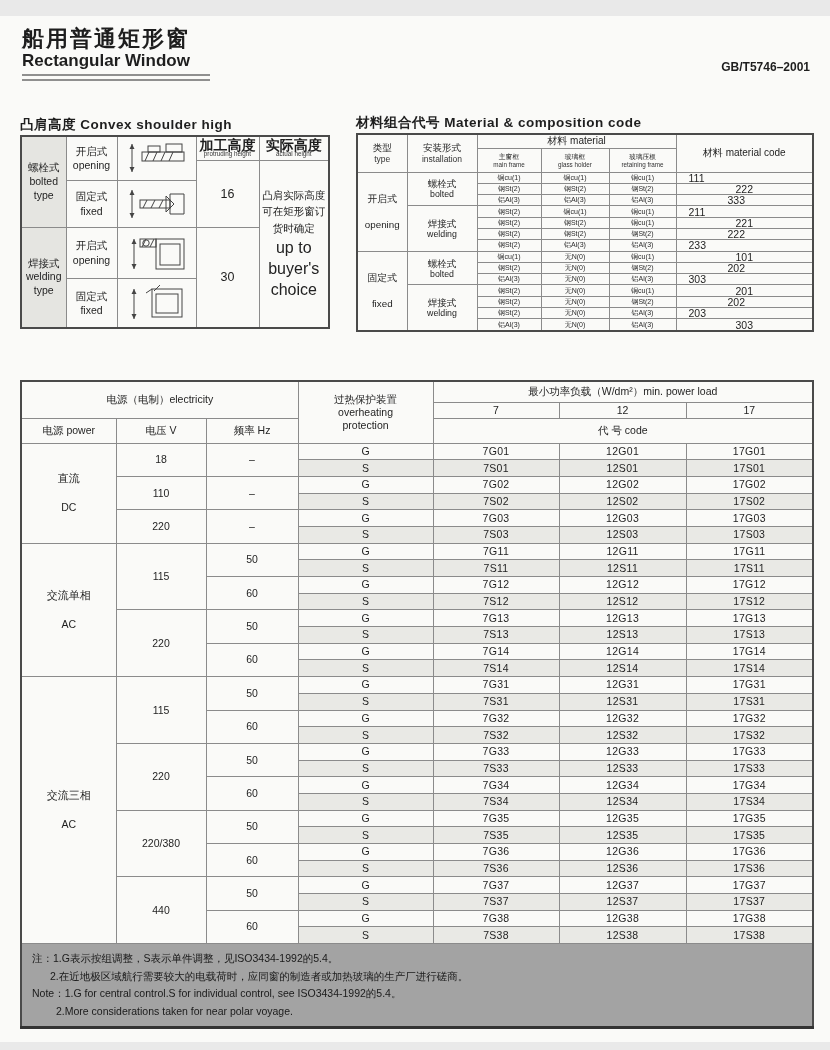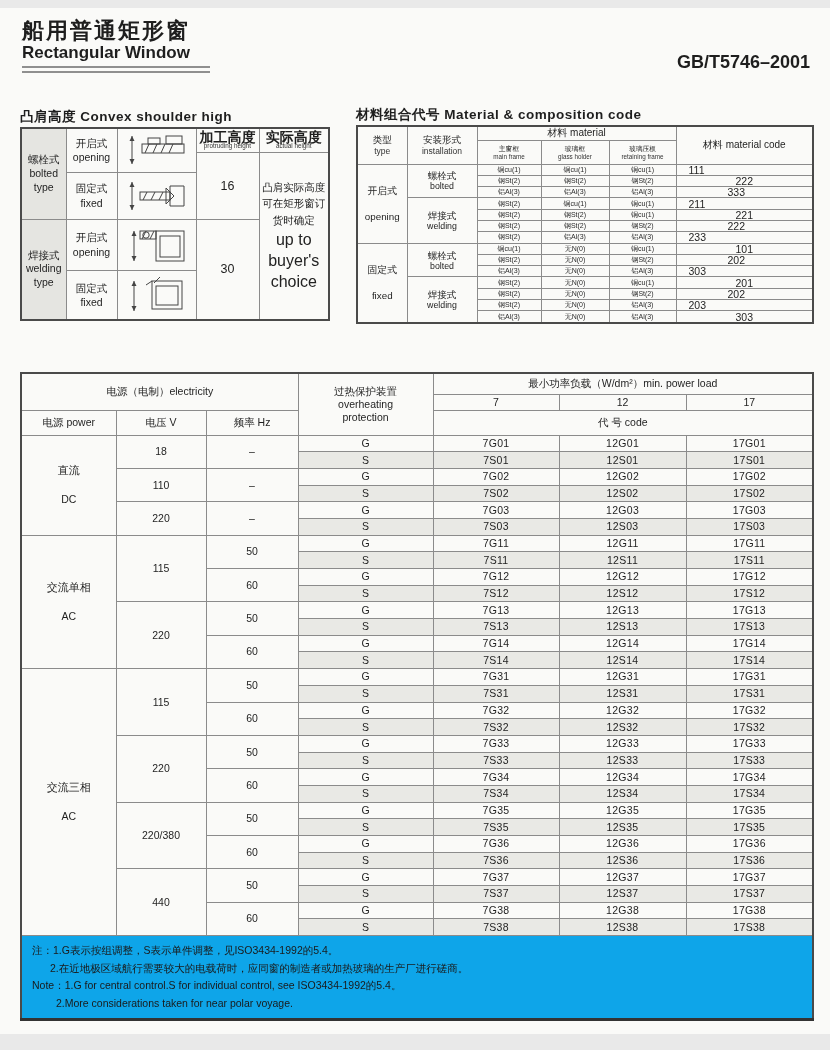--- a/index.html
+++ b/index.html
@@ -1,27 +1,27 @@
 <!DOCTYPE html>
 <html><head>
 <meta charset="utf-8">
 <style>
   html,body{margin:0;padding:0;background:#e9e9e9;}
   #page{
-    position:relative;width:830px;height:1026px;margin:8px auto;
+    position:relative;width:830px;height:1026px;margin:16px auto;
     background:#fafaf8;color:#1e1e1e;
     font-family:"Liberation Sans","DejaVu Sans",sans-serif;
     overflow:hidden;
   }
   
   .title-cn{position:absolute;left:22px;top:8px;font-size:22px;font-weight:bold;letter-spacing:2px;}
   .title-en{position:absolute;left:22px;top:35px;font-size:17px;font-weight:bold;}
   .title-rule{position:absolute;left:22px;top:58px;width:188px;height:3px;
     border-top:2px solid #8f8f8f;border-bottom:2px solid #8f8f8f;}
-  .standard-no{position:absolute;right:20px;top:44px;font-size:18px;font-weight:bold;}
+  .standard-no{position:absolute;right:20px;top:44px;font-size:12px;font-weight:bold;}
   .sec-heading{position:absolute;font-size:13.5px;font-weight:bold;letter-spacing:.5px;}
   #shoulder-heading{left:20px;top:100px;}
   #material-heading{left:356px;top:98px;}
   #glass-heading{left:20px;top:340px;}
 
   
   table{border-collapse:collapse;table-layout:fixed;}
   td{border:1px solid #8b8b8b;padding:0;text-align:center;vertical-align:middle;overflow:hidden;}
 
   
@@ -71,21 +71,21 @@
   .gtbody tr:nth-child(even) .sh{background:#e9e9e5;}
   .gtbody tr:nth-child(7)>td,.gtbody tr:nth-child(15)>td{border-top:1.8px solid #5a5a5a;}
   .gp div{line-height:13px;}
   .gp .gp-cn{font-size:11px;margin-bottom:16px;}
   .gp .gp-en{font-size:10.5px;}
   .gv,.gf{font-size:11px;}
   .gprot{font-size:11px;}
   .gcode{font-size:10.5px;letter-spacing:.3px;}
 
   
-  .notebox{background:#0ea5e9;text-align:left;font-size:10.5px;line-height:17.5px;
+  .notebox{background:#a3a3a3;text-align:left;font-size:10.5px;line-height:17.5px;
     padding:6px 10px 6px 10px;height:68px;vertical-align:top;color:#1a1a1a;border-top:1px solid #8b8b8b;}
   .note-line.ind1{padding-left:18px;}
   .note-line.ind2{padding-left:24px;}
 </style>
 </head>
 <body>
 
 <div id="page">
 
   <div class="title-cn">船用普通矩形窗</div>

